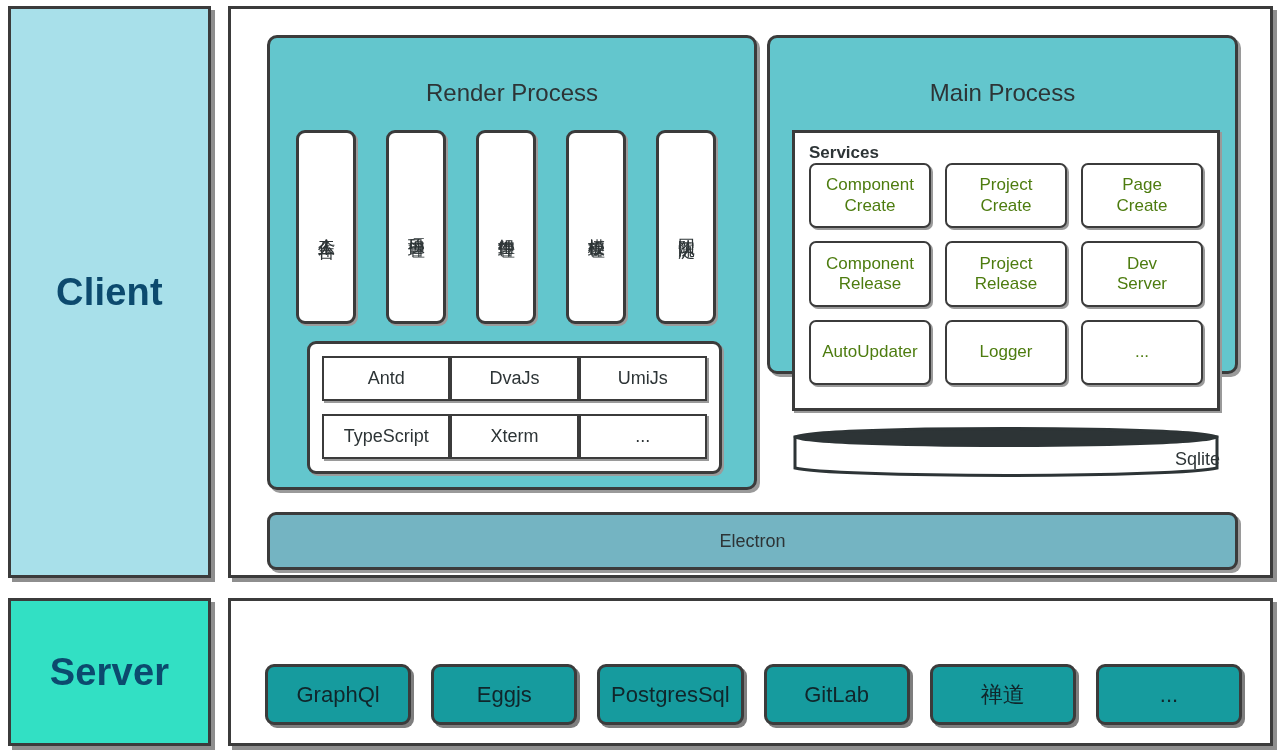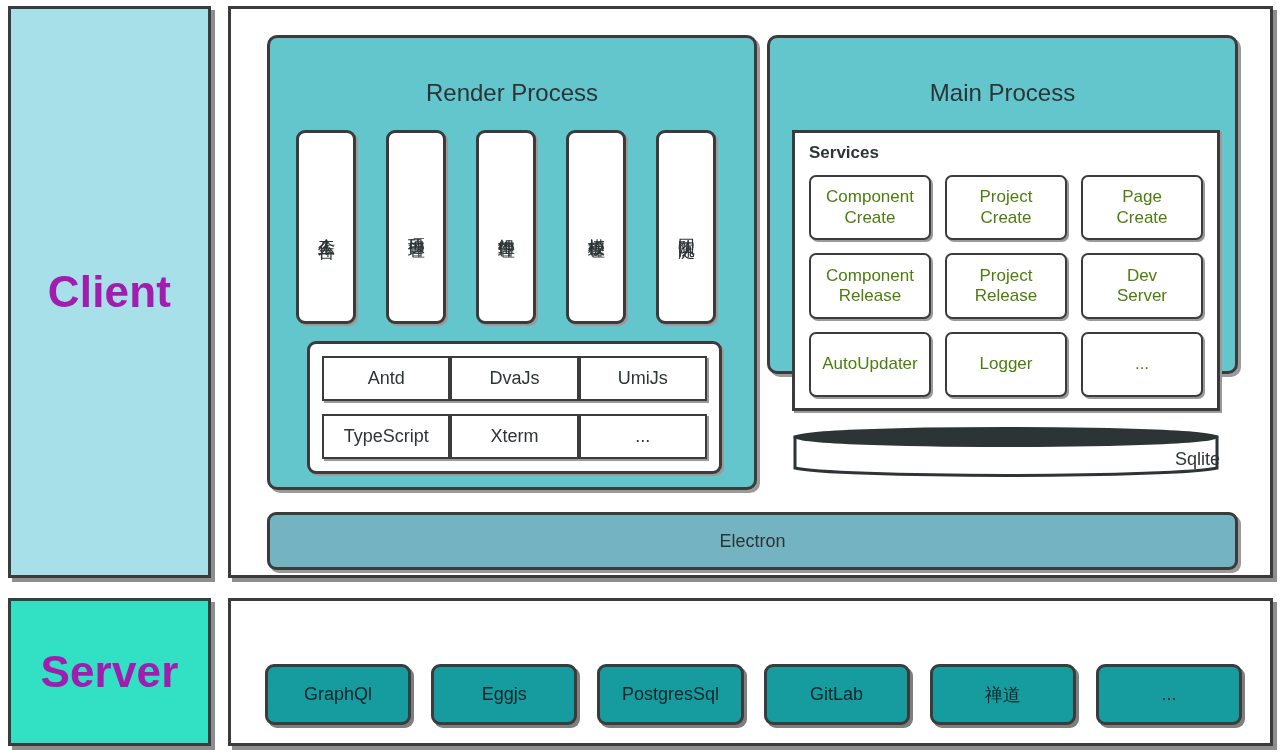--- a/index.html
+++ b/index.html
@@ -21,23 +21,23 @@
     box-shadow: 4px 4px 0 0 #8e8e8e;
   }
 
   
   .label-panel {
     display: flex;
     align-items: center;
     justify-content: center;
   }
   .label-text {
-    font-size: 44px;
+    font-size: 38px;
     font-weight: bold;
-    color: #a21caf;
+    color: #0c4a6e;
     letter-spacing: 0.2px;
   }
 
   #client-label-panel { left: 8px;  top: 6px;   width: 203px; height: 572px; background: #a8e0ea; }
   #server-label-panel { left: 8px;  top: 598px; width: 203px; height: 148px; background: #32e0c4; }
 
   
   #client-content { left: 228px; top: 6px;   width: 1045px; height: 572px; }
   #server-content { left: 228px; top: 598px; width: 1045px; height: 148px; }
 
@@ -118,21 +118,21 @@
     width: 428px; height: 281px;
     background: #ffffff;
     border: 3px solid #3b3b3b;
     box-shadow: 2px 2px 0 0 #9a9a9a;
     padding: 10px 14px 14px 14px;
   }
   #services-title {
     font-size: 17px;
     font-weight: bold;
     color: #2d3436;
-    margin-bottom: 12px;
+    margin-bottom: 0;
   }
   #services-grid {
     display: grid;
     grid-template-columns: repeat(3, 1fr);
     grid-template-rows: repeat(3, 1fr);
     gap: 13px 14px;
     height: 222px;
   }
   .service-chip {
     background: #ffffff;
@@ -190,21 +190,21 @@
   }
   .server-chip {
     flex: 1;
     background: #169b9e;
     border: 3px solid #3b3b3b;
     border-radius: 9px;
     box-shadow: 3px 3px 0 0 #7e7e7e;
     display: flex;
     align-items: center;
     justify-content: center;
-    font-size: 18px;
+    font-size: 22px;
     color: #10262b;
     margin-top: 39px;
   }
 </style>
 </head>
 <body>
 
 <div id="root">
 
   <div class="panel label-panel" id="client-label-panel">

